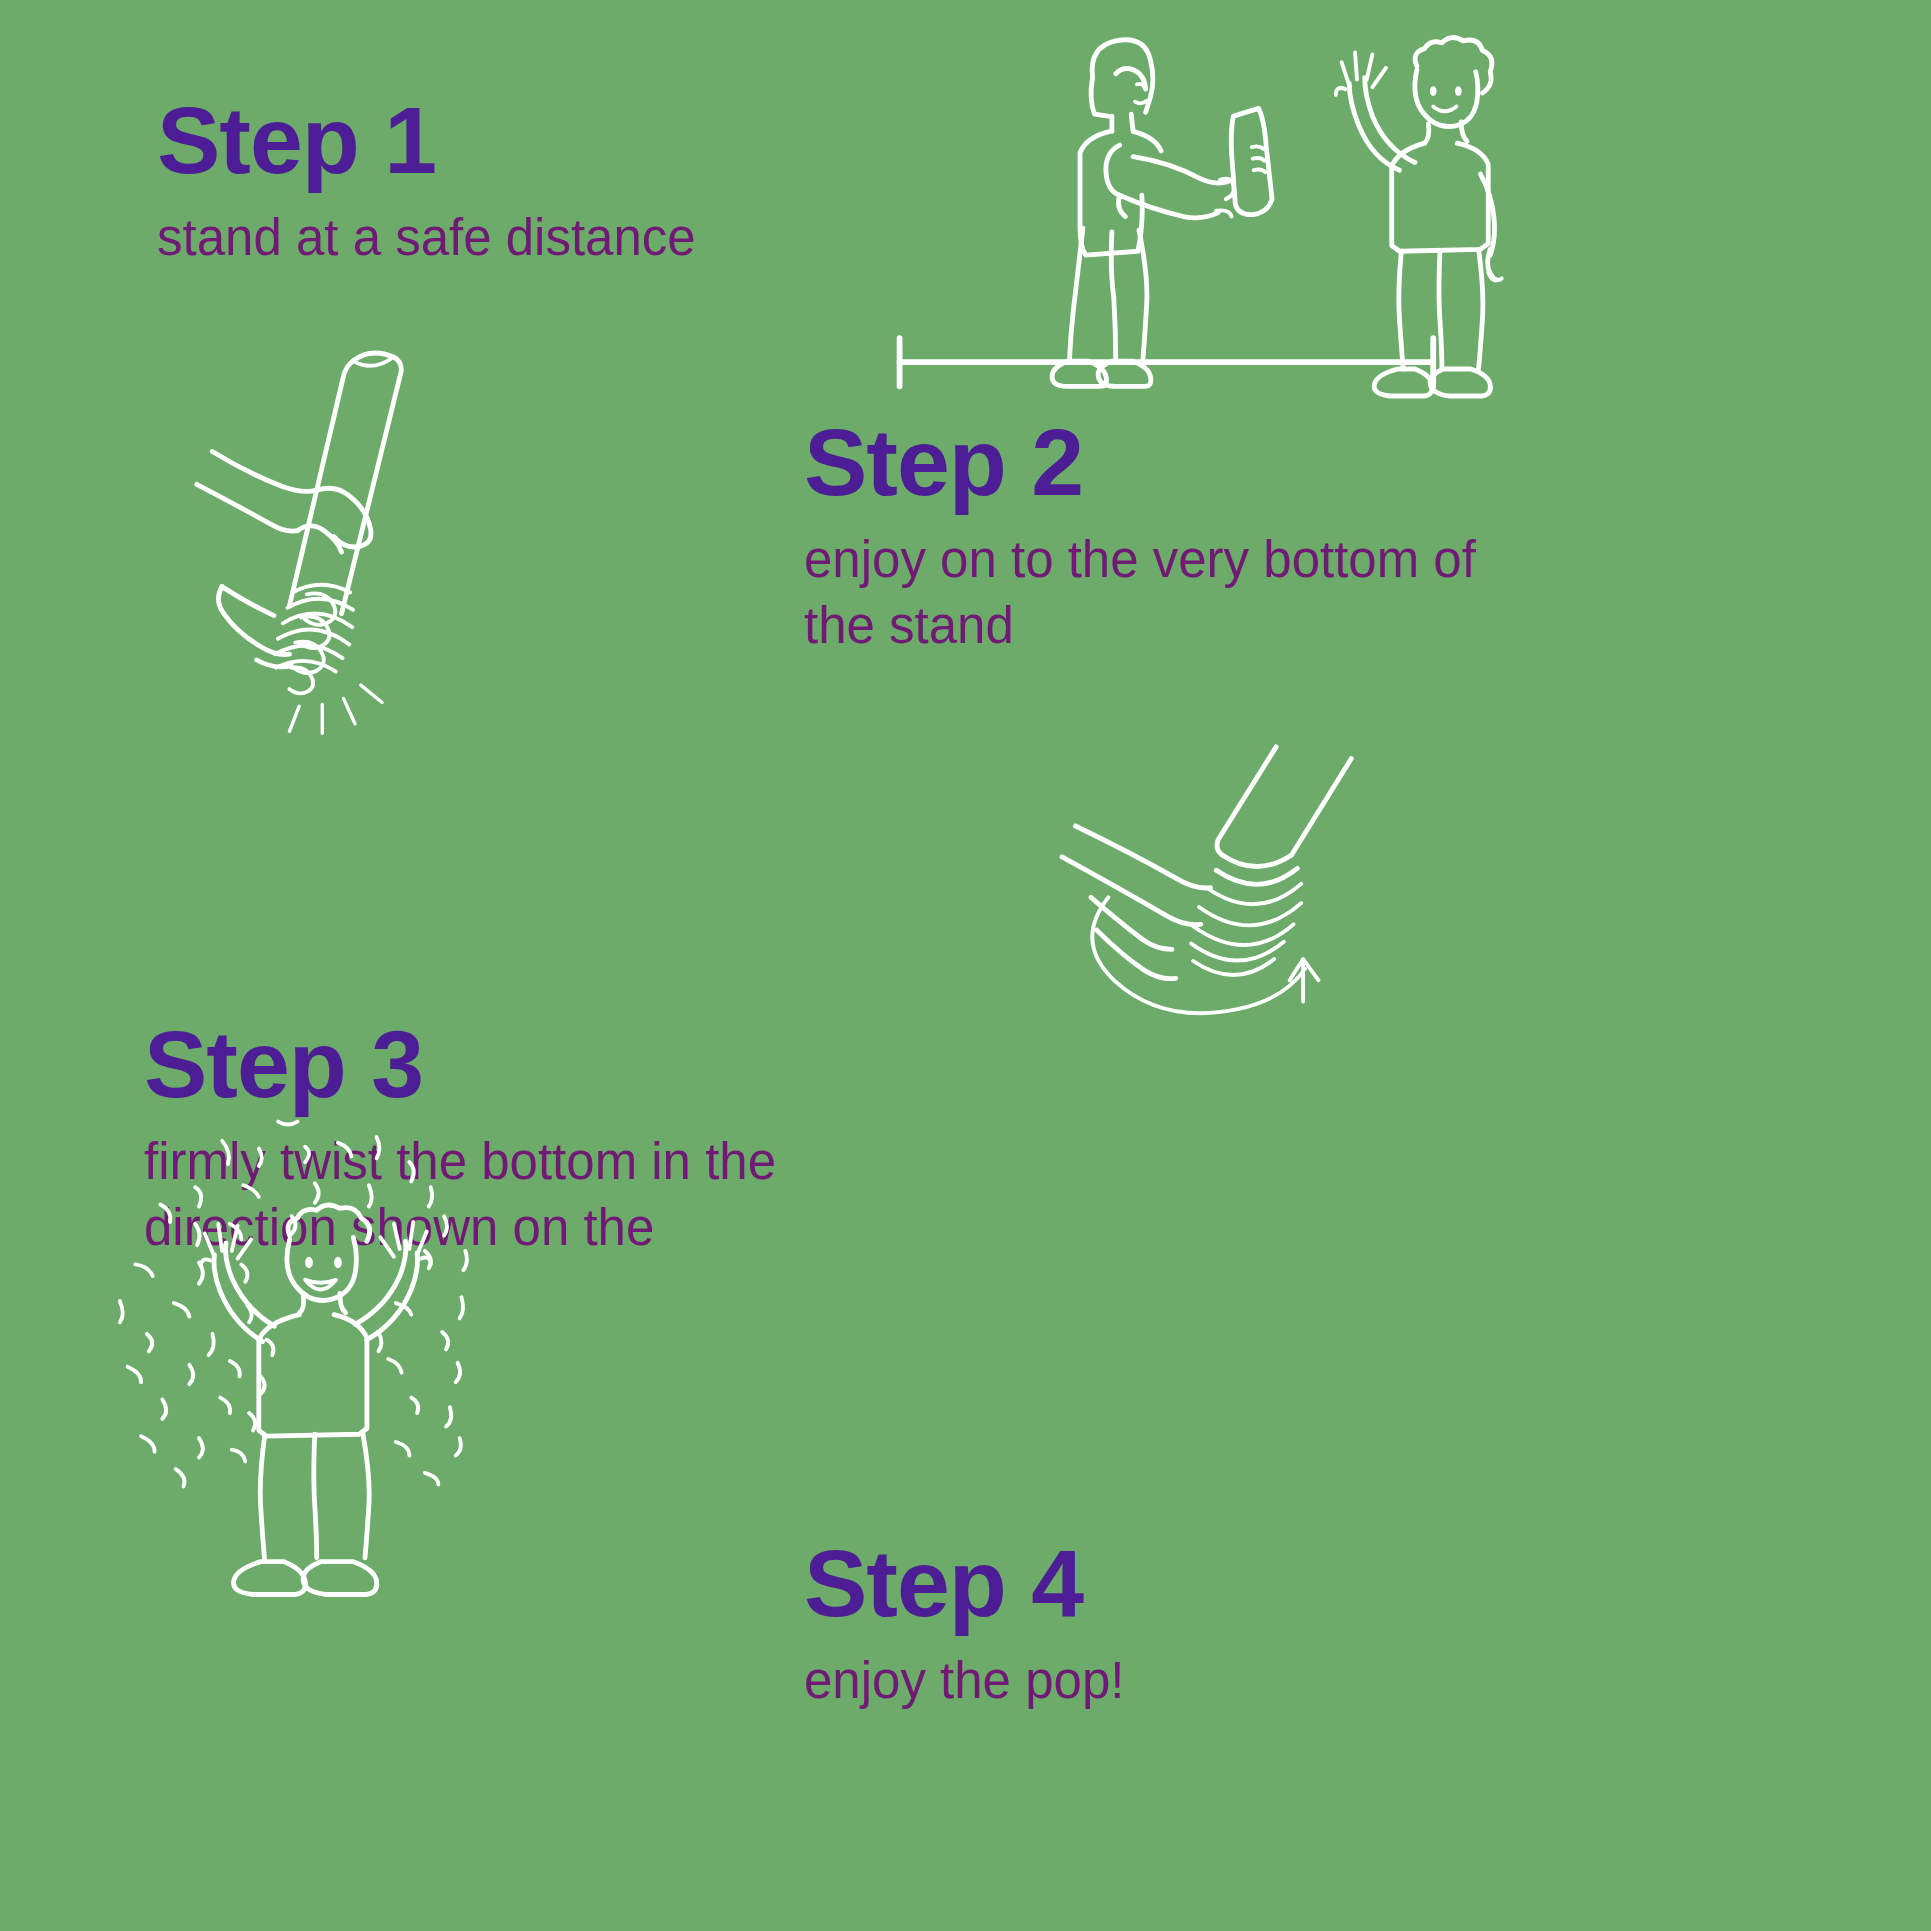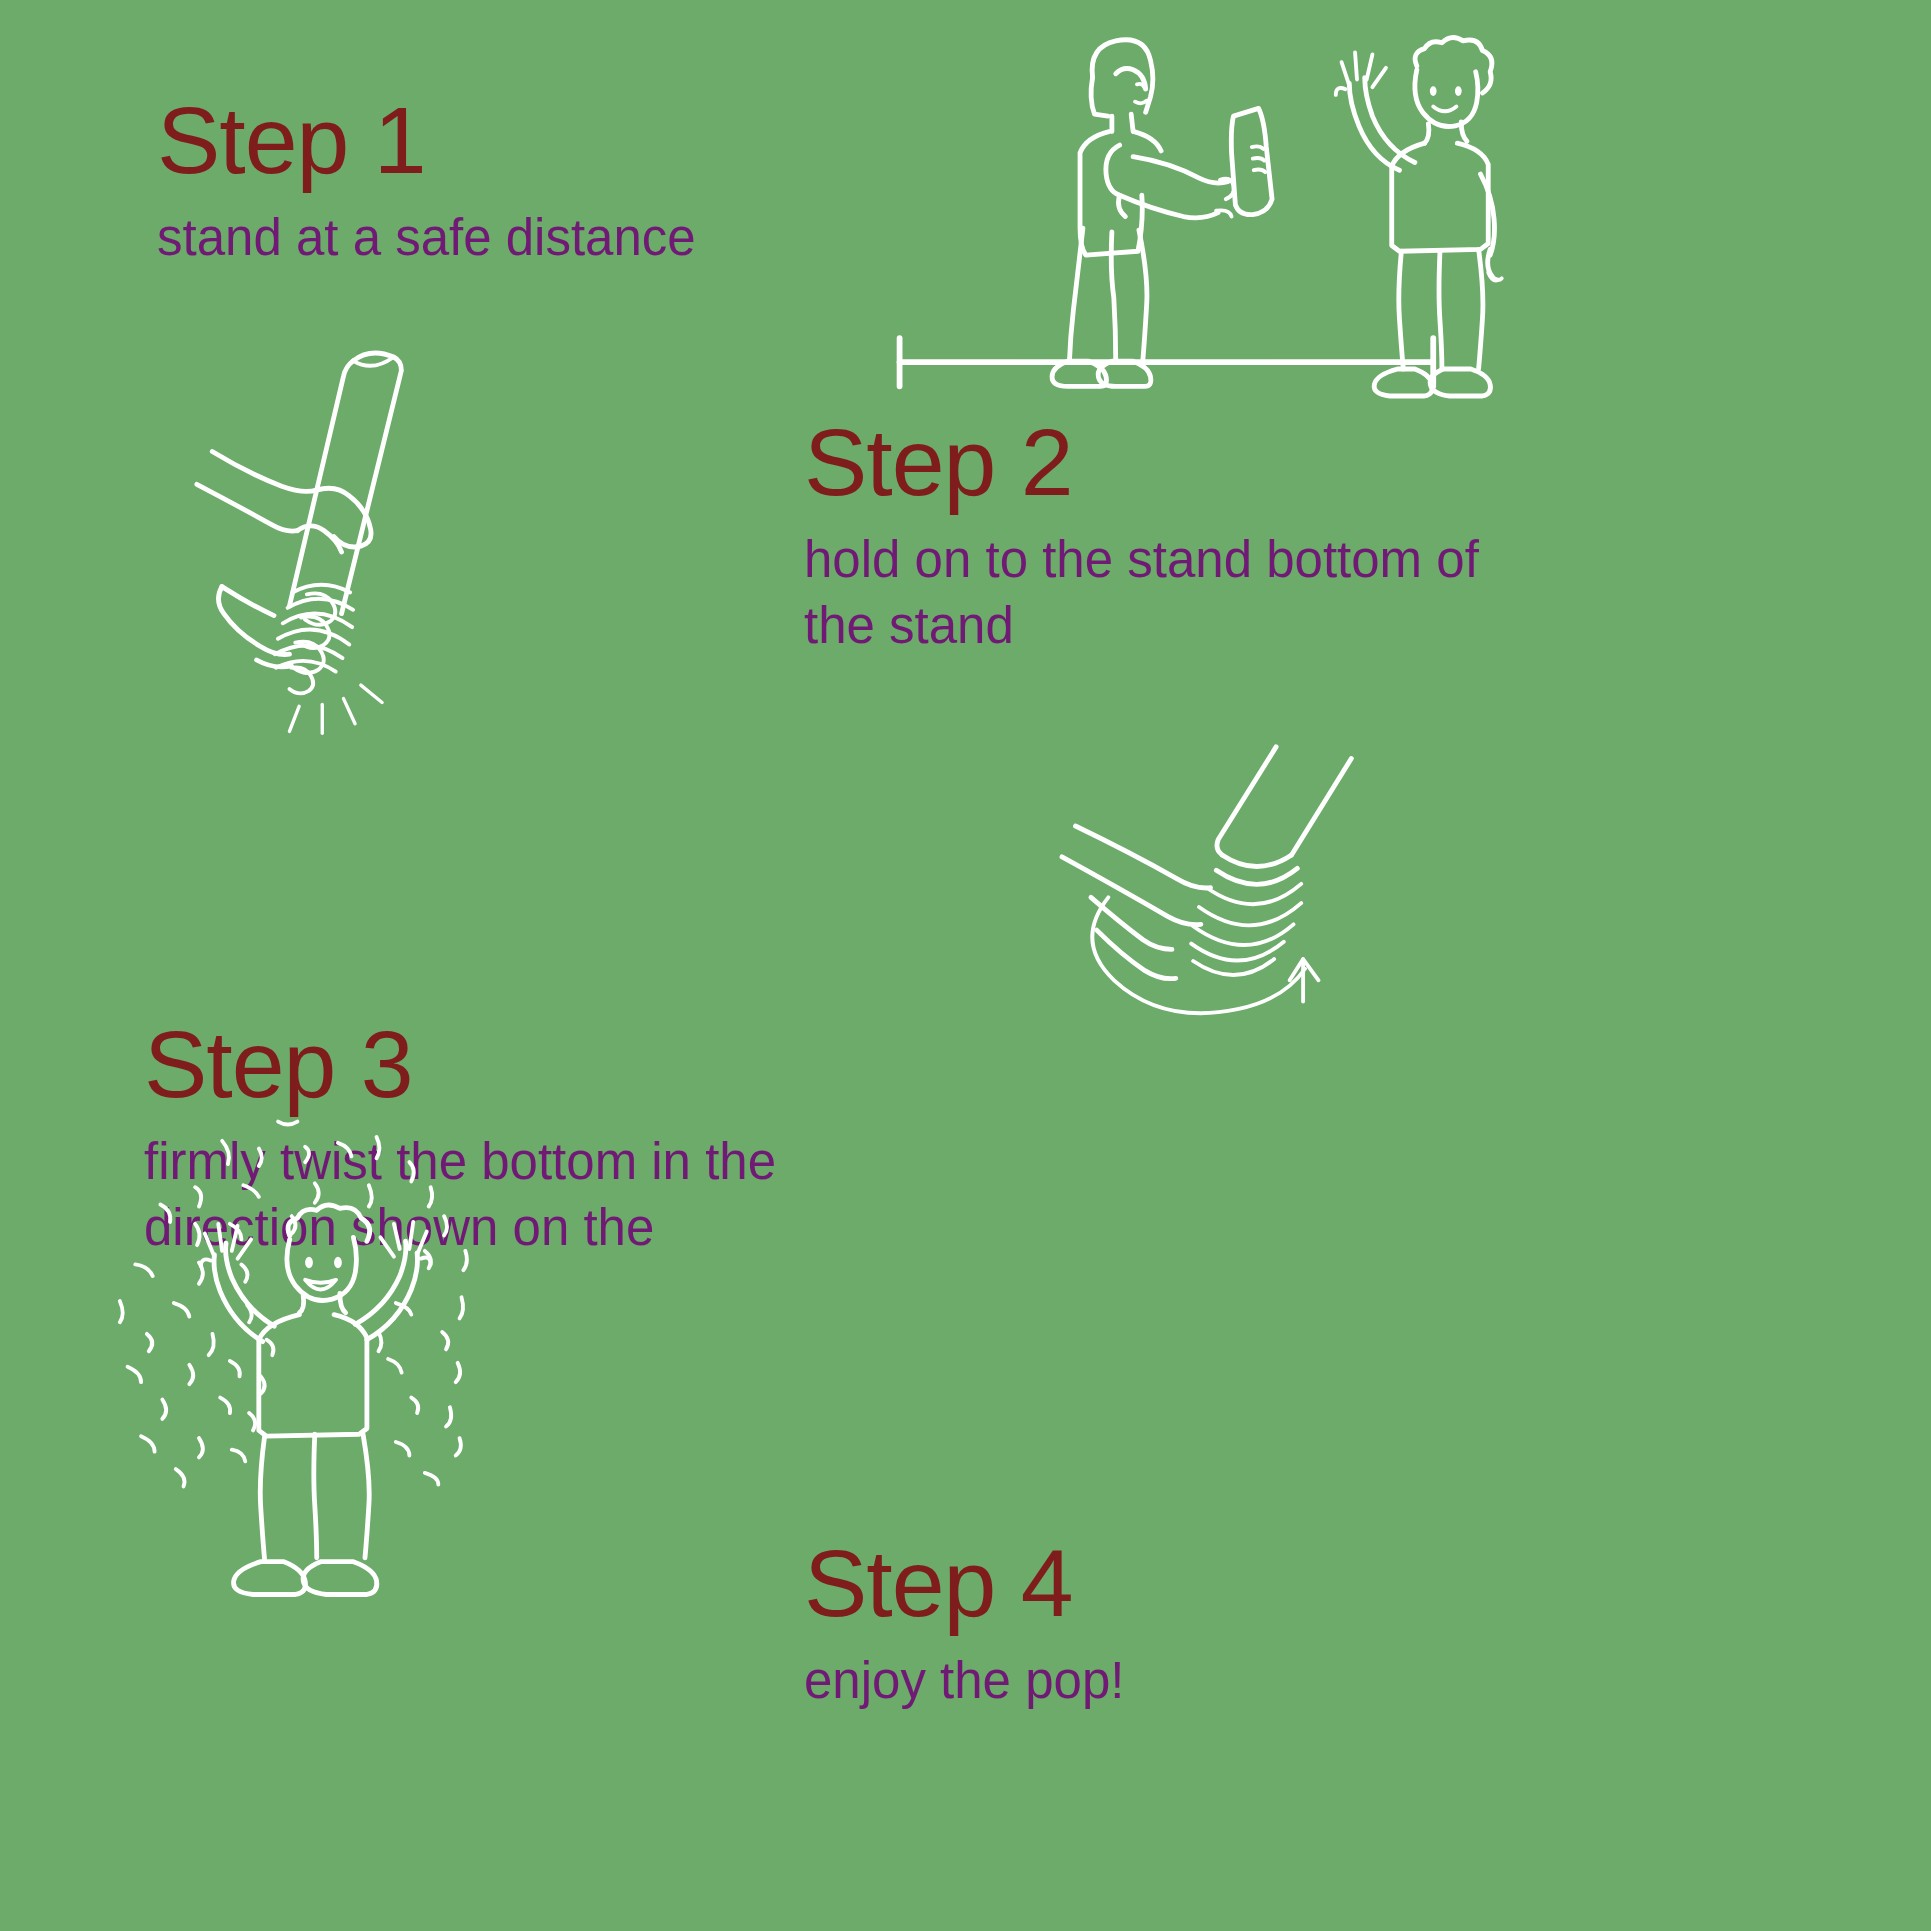--- a/index.html
+++ b/index.html
@@ -8,22 +8,22 @@
     background:#6cab6a;
     font-family:"Liberation Sans", sans-serif;
     overflow:hidden;
     position:relative;
   }
   .canvas{position:absolute;inset:0;width:1931px;height:1931px;}
 
   
   .block{position:absolute;}
   .heading{
-    color:#7f1d1d;
-    font-weight:400;
+    color:#4c1d95;
+    font-weight:700;
     font-size:95px;
     line-height:1.0;
     letter-spacing:-1px;
     margin:0 0 17.4px 0;
     white-space:nowrap;
   }
   .sub{
     color:#701a75;
     font-weight:300;
     font-size:51px;
@@ -66,21 +66,21 @@
   <div class="block" id="block-step1">
     <p class="heading">Step 1</p>
     <p class="sub">
       <span class="line">stand at a safe distance</span>
     </p>
   </div>
 
   <div class="block" id="block-step2">
     <p class="heading">Step 2</p>
     <p class="sub">
-      <span class="line">hold on to the stand bottom of</span>
+      <span class="line">enjoy on to the very bottom of</span>
       <span class="line">the stand</span>
     </p>
   </div>
 
   <div class="block" id="block-step3">
     <p class="heading">Step 3</p>
     <p class="sub">
       <span class="line">firmly twist the bottom in the</span>
       <span class="line">direction shown on the</span>
     </p>

